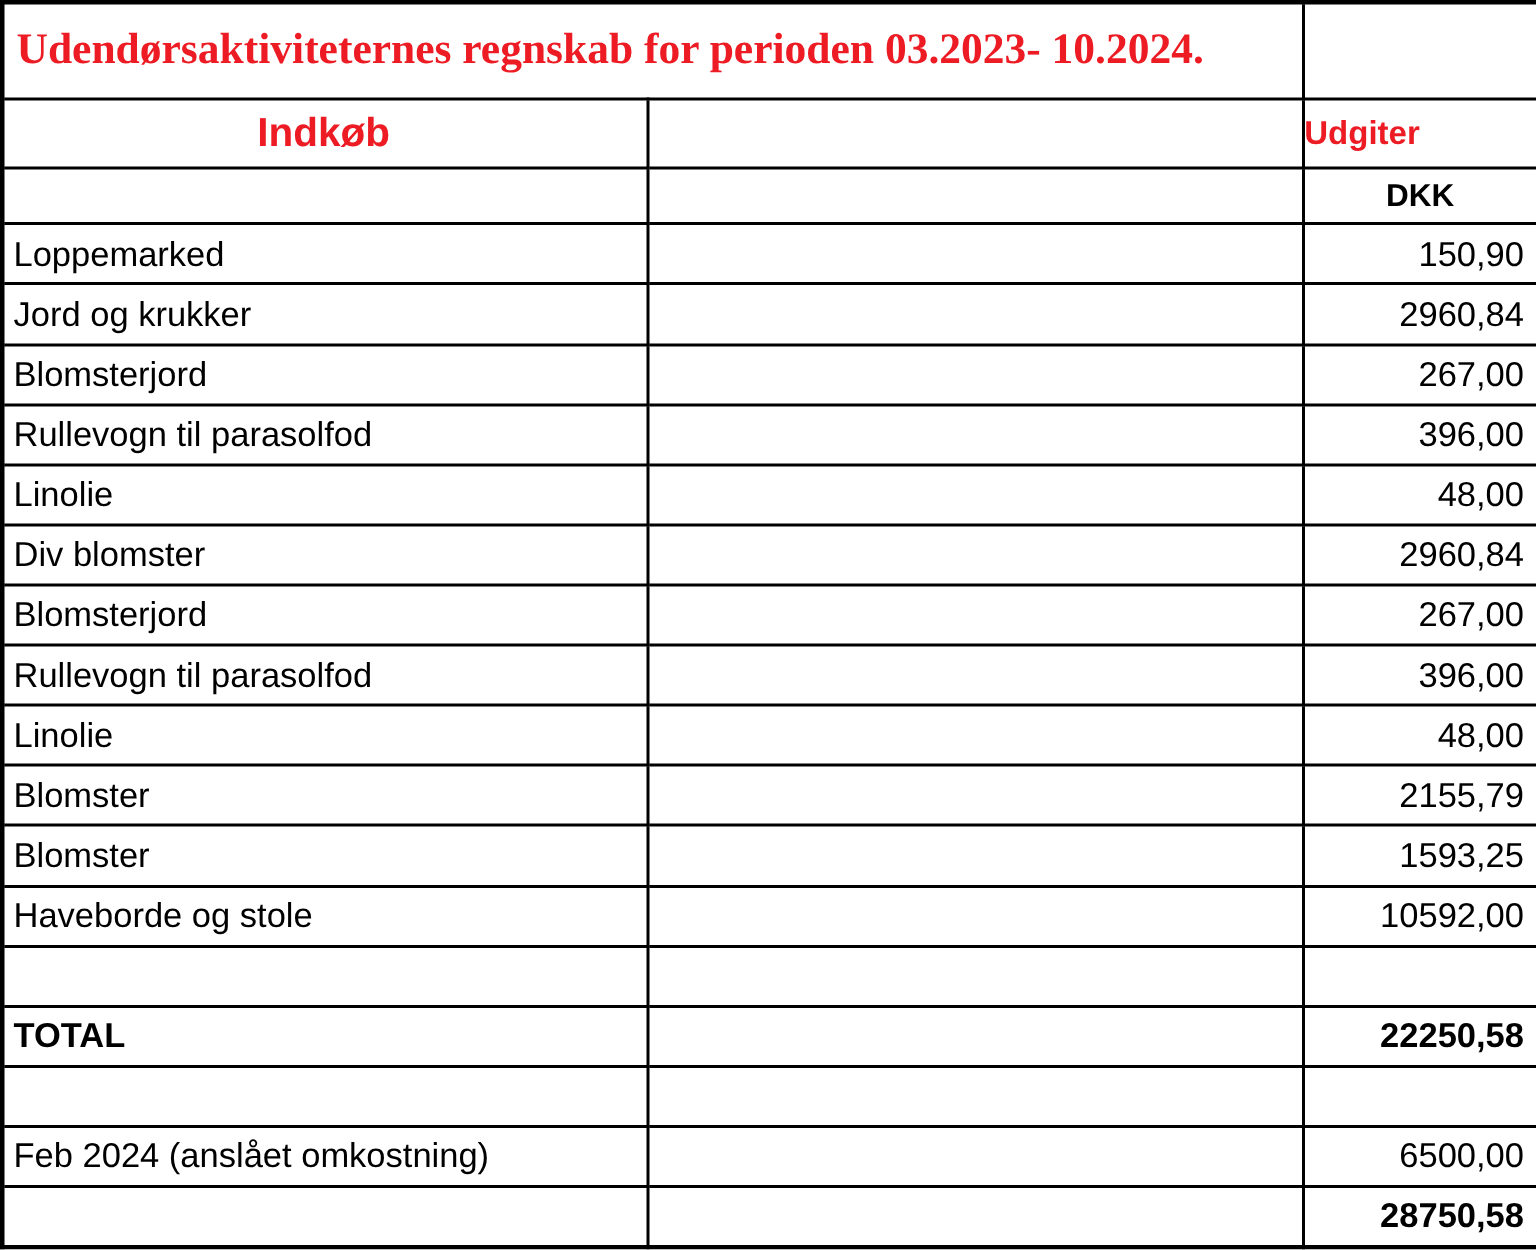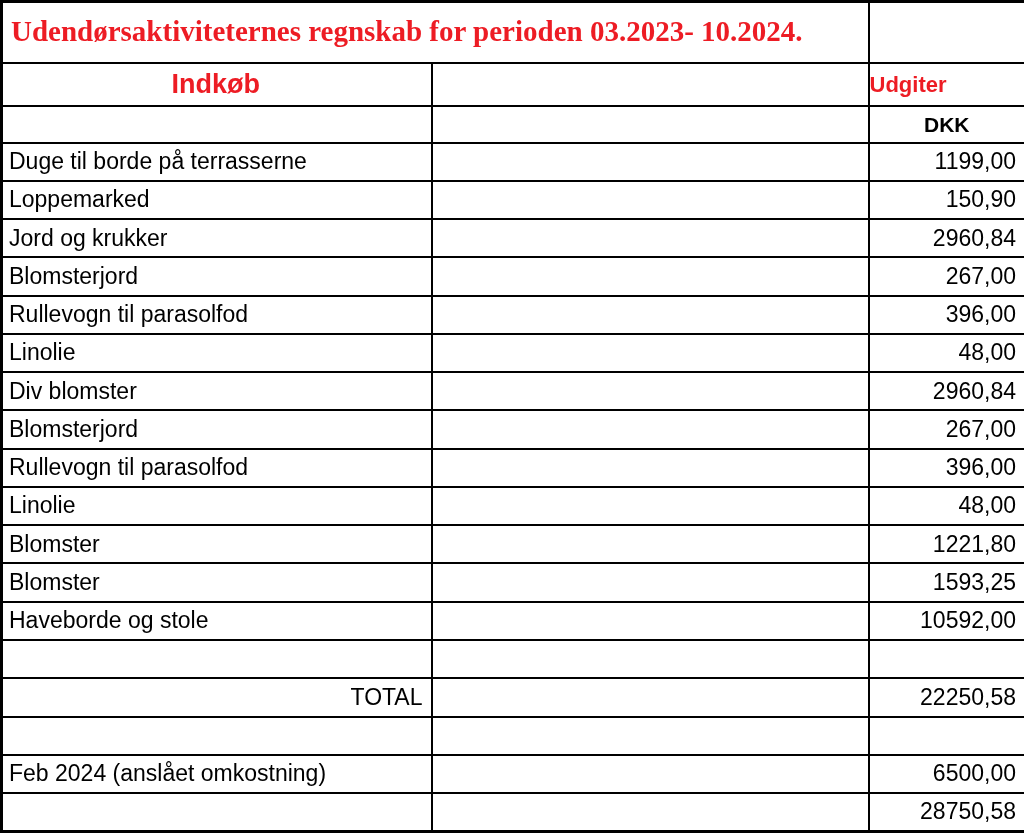--- a/index.html
+++ b/index.html
@@ -60,21 +60,21 @@
   tr.currency-row { height: 33px; }
   tr.currency-row td.currency-cell {
     font-weight: bold;
     font-size: 21px;
     text-align: center;
     padding: 0;
   }
   tr.data-row { height: 35px; }
   tr.data-row td.item-cell { text-align: left; }
   tr.data-row td.amount-cell { text-align: right; }
-  tr.data-row.bold td { font-weight: normal; text-align: right; }
+  tr.data-row.bold td { font-weight: bold; }
 </style>
 </head>
 <body>
 
 <div class="sheet">
   <table class="acct">
     <colgroup>
       <col class="c1">
         <col class="c2">
         <col class="c3">
@@ -88,25 +88,20 @@
         <td class="purchases-cell">Indkøb</td>
         <td></td>
         <td class="expenses-cell">Udgiter</td>
       </tr>
       <tr class="currency-row">
         <td></td>
         <td></td>
         <td class="currency-cell">DKK</td>
       </tr>
 
-        <tr class="data-row">
-    <td class="item-cell">Duge til borde på terrasserne</td>
-    <td class="spacer-cell"></td>
-    <td class="amount-cell">1199,00</td>
-  </tr>
         <tr class="data-row">
     <td class="item-cell">Loppemarked</td>
     <td class="spacer-cell"></td>
     <td class="amount-cell">150,90</td>
   </tr>
         <tr class="data-row">
     <td class="item-cell">Jord og krukker</td>
     <td class="spacer-cell"></td>
     <td class="amount-cell">2960,84</td>
   </tr>
@@ -141,21 +136,21 @@
     <td class="amount-cell">396,00</td>
   </tr>
         <tr class="data-row">
     <td class="item-cell">Linolie</td>
     <td class="spacer-cell"></td>
     <td class="amount-cell">48,00</td>
   </tr>
         <tr class="data-row">
     <td class="item-cell">Blomster</td>
     <td class="spacer-cell"></td>
-    <td class="amount-cell">1221,80</td>
+    <td class="amount-cell">2155,79</td>
   </tr>
         <tr class="data-row">
     <td class="item-cell">Blomster</td>
     <td class="spacer-cell"></td>
     <td class="amount-cell">1593,25</td>
   </tr>
         <tr class="data-row">
     <td class="item-cell">Haveborde og stole</td>
     <td class="spacer-cell"></td>
     <td class="amount-cell">10592,00</td>

